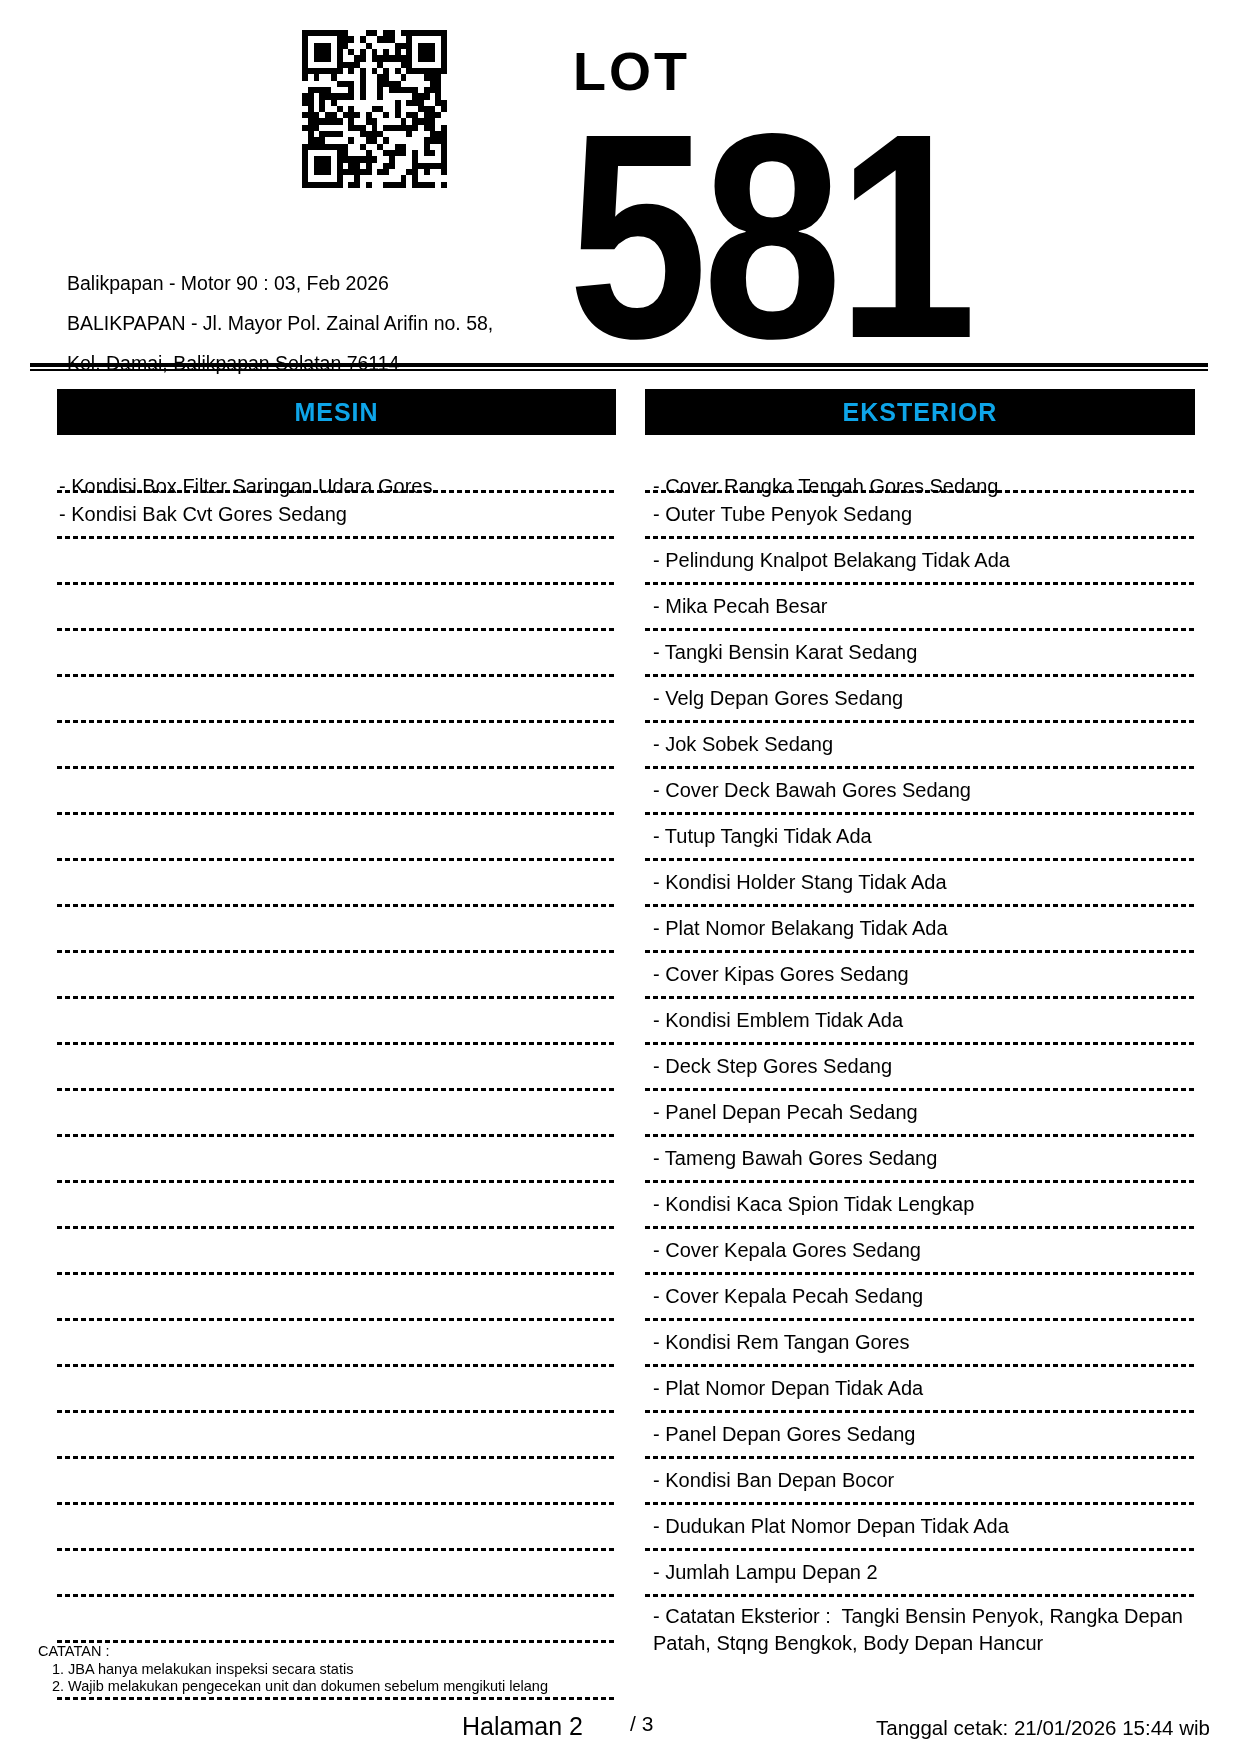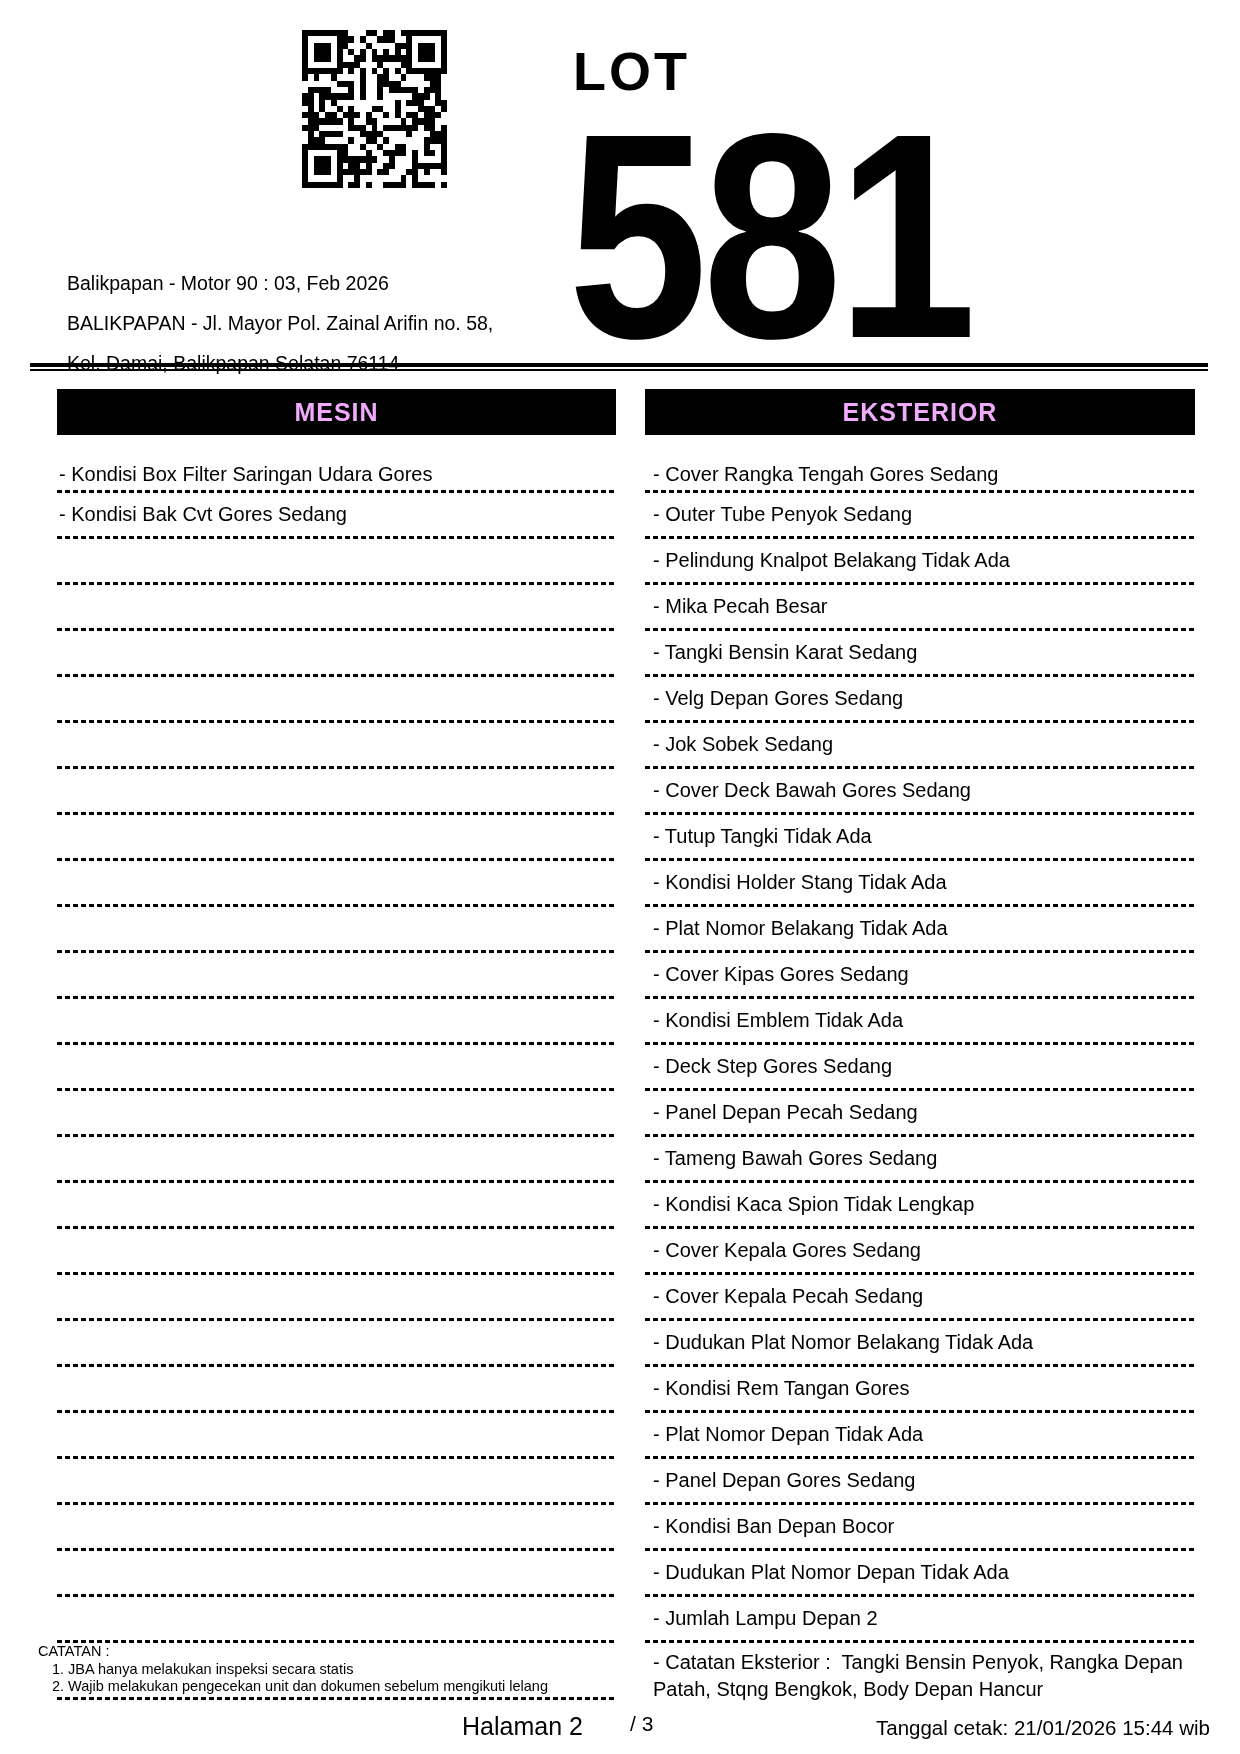--- a/index.html
+++ b/index.html
@@ -21,25 +21,25 @@
   .address p{margin:10px;}
 
   
   .double-rule{position:absolute;left:30px;top:363px;width:1178px;border-top:4px solid #000;}
   .double-rule > div{margin-top:2px;border-top:2px solid #000;height:0;}
 
   
   .col{position:absolute;top:389px;}
   .col-left{left:57px;width:559px;}
   .col-right{left:622px;width:550px;margin-left:23px;}
-  .col-header{height:46px;background:#000;color:#f0abfc;font-weight:bold;font-size:25px;
+  .col-header{height:46px;background:#000;color:#0ea5e9;font-weight:bold;font-size:25px;
               text-align:center;line-height:46px;letter-spacing:1px;}
   .row{box-sizing:border-box;height:46px;padding-top:10px;
        background:repeating-linear-gradient(90deg,#000 0 5px,transparent 5px 8px) left bottom/100% 3px no-repeat;}
-  .row-first{height:58px;padding-top:28px;}
+  .row-first{height:58px;padding-top:40px;}
   .row-last{height:50px;padding-top:6px;}
   .col-left .row-last{height:57px;}
   .row.no-border{background:none;height:auto;}
   .cell-text{display:block;font-size:20px;line-height:22px;white-space:pre-wrap;}
   .col-left .cell-text{padding-left:2px;}
   .col-right .cell-text{padding-left:8px;}
   .col-right .row-last .cell-text{line-height:27px;}
 
   
   .catatan{position:absolute;left:38px;top:1643px;width:600px;font-size:14.5px;line-height:17.5px;}
@@ -503,23 +503,20 @@
     <div class="row">
         <span class="cell-text">- Kondisi Kaca Spion Tidak Lengkap</span>
       </div>
     <div class="row">
         <span class="cell-text">- Cover Kepala Gores Sedang</span>
       </div>
     <div class="row">
         <span class="cell-text">- Cover Kepala Pecah Sedang</span>
       </div>
     <div class="row">
-        <span class="cell-text">- Dudukan Plat Nomor Belakang Tidak Ada</span>
-      </div>
-    <div class="row">
         <span class="cell-text">- Kondisi Rem Tangan Gores</span>
       </div>
     <div class="row">
         <span class="cell-text">- Plat Nomor Depan Tidak Ada</span>
       </div>
     <div class="row">
         <span class="cell-text">- Panel Depan Gores Sedang</span>
       </div>
     <div class="row">
         <span class="cell-text">- Kondisi Ban Depan Bocor</span>

